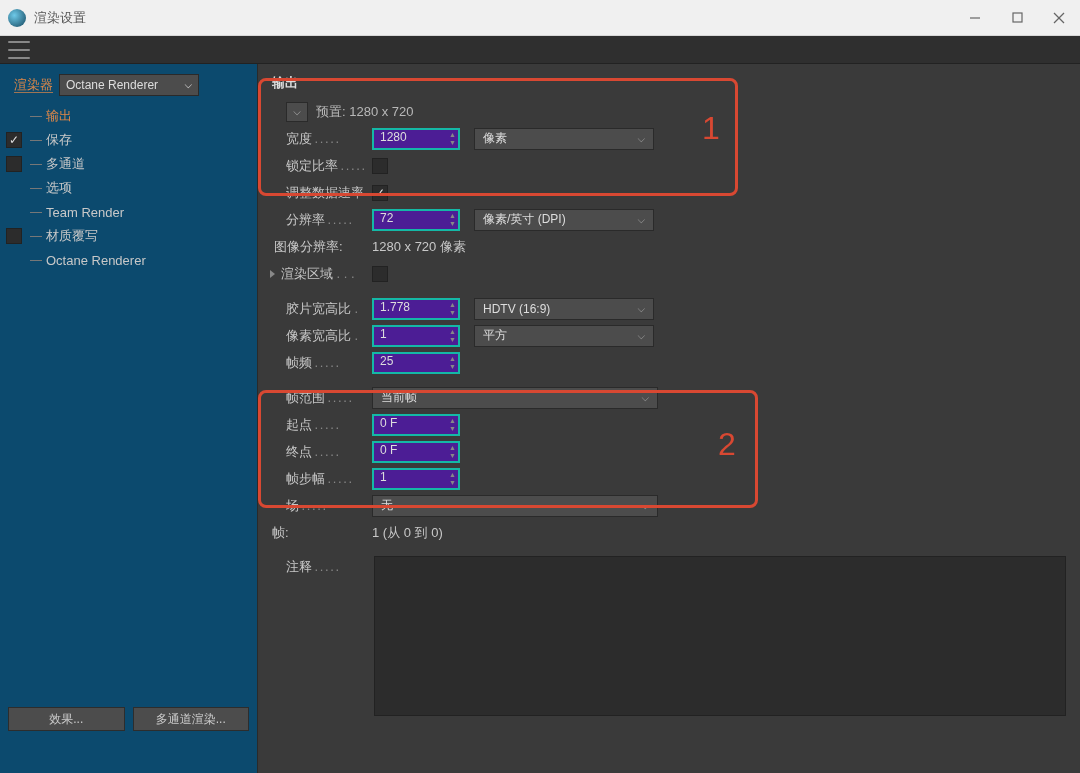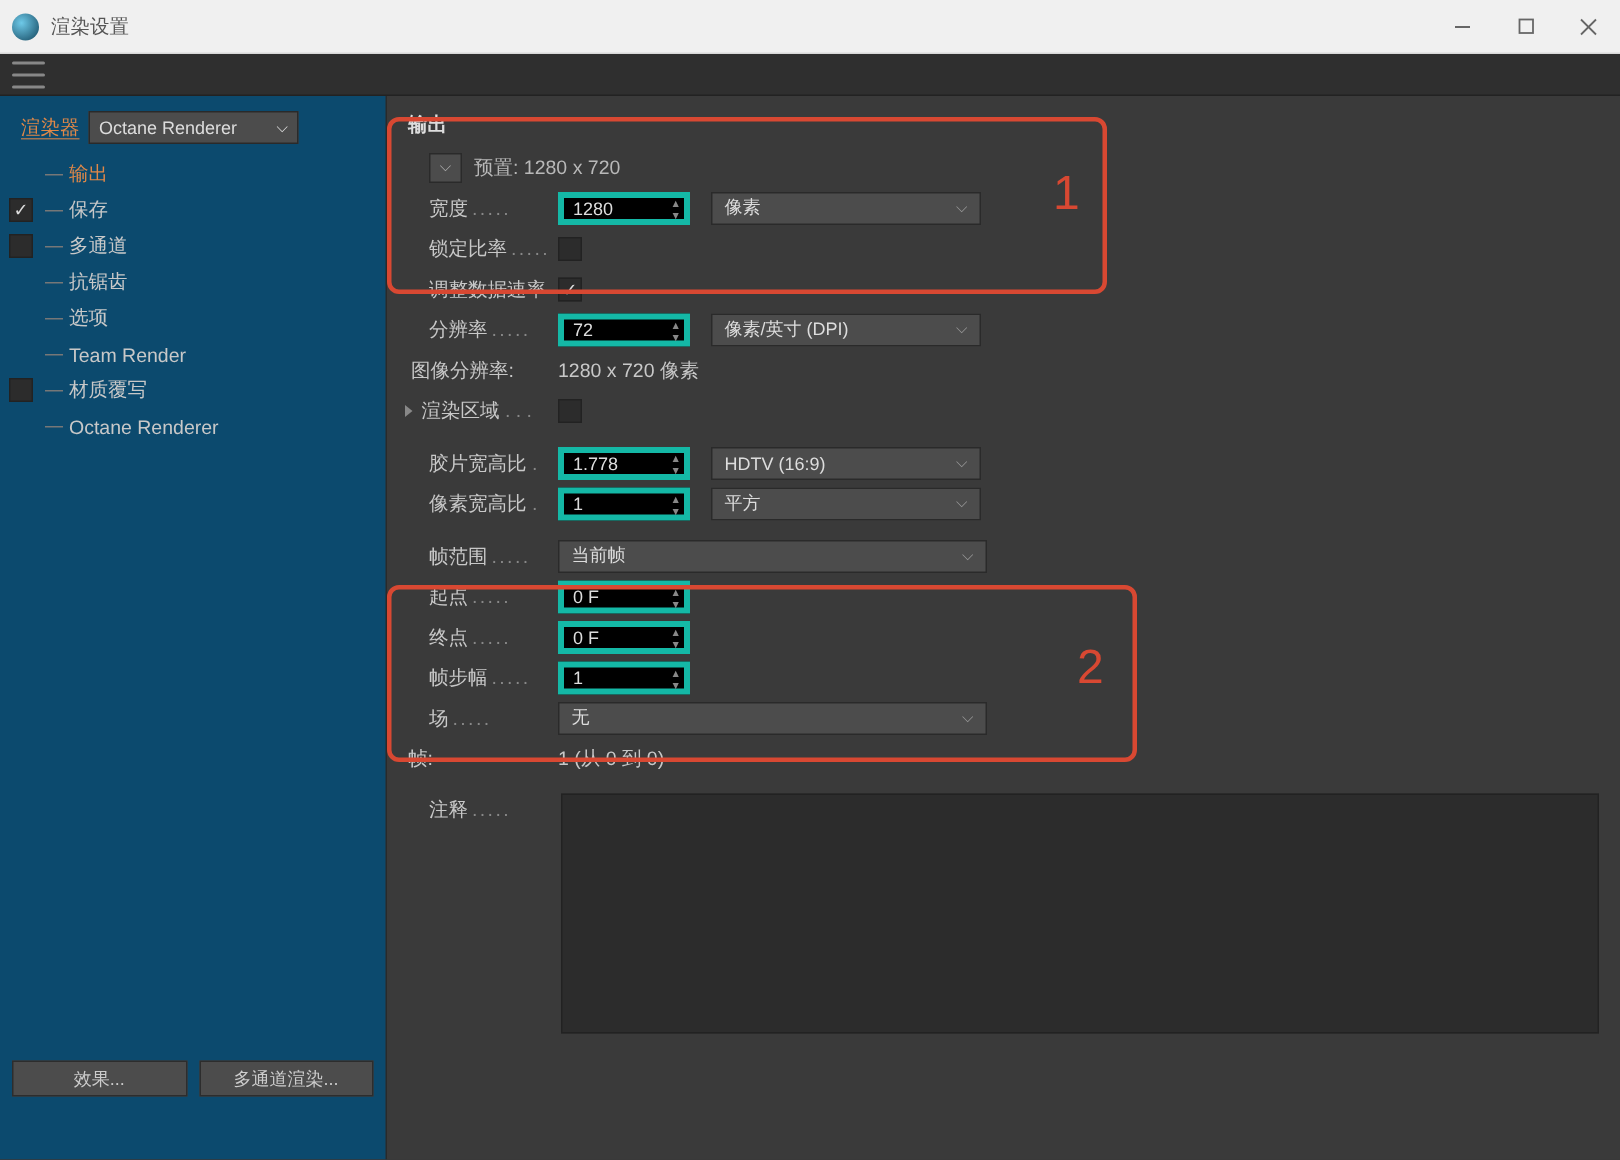--- a/index.html
+++ b/index.html
@@ -207,22 +207,22 @@
       color: #c8c8c8;
       white-space: nowrap;
       padding-left: 14px;
     }
     .row .dots::after {
       content: " . . . . .";
       color: #888;
       letter-spacing: -1px;
     }
     .numfield {
-      background: #000000;
-      border: 4px solid #14b8a6;
+      background: #4c1d95;
+      border: 2px solid #14b8a6;
       height: 22px;
       width: 88px;
       color: #ddd;
       display: flex;
       align-items: flex-start;
       padding: 0 6px;
       position: relative;
       font-size: 12px;
     }
     .numfield .spin {
@@ -368,25 +368,20 @@
         <span class="txt">保存</span>
       </div>
       <div class="siderow">
         <div class="chk"></div>
           <div class="dash"></div>
         <span class="txt">多通道</span>
       </div>
       <div class="siderow">
         <div class="chkspacer"></div>
           <div class="dash"></div>
-        <span class="txt">抗锯齿</span>
-      </div>
-      <div class="siderow">
-        <div class="chkspacer"></div>
-          <div class="dash"></div>
         <span class="txt">选项</span>
       </div>
       <div class="siderow">
         <div class="chkspacer"></div>
           <div class="dash"></div>
         <span class="txt">Team Render</span>
       </div>
       <div class="siderow">
         <div class="chk"></div>
           <div class="dash"></div>
@@ -498,20 +493,30 @@
             <span>▼</span>
           </div>
       </div>
       <div style="width:14px"></div>
       <div class="selectfield" style="width:180px">
         <span>平方</span>
           <span class="chev">⌵</span>
       </div>
     </div>
 
+    <div class="row">
+      <span class="lbl dots">帧频</span>
+      <div class="numfield">
+        <span>25</span>
+        <div class="spin">
+            <span>▲</span>
+            <span>▼</span>
+          </div>
+      </div>
+    </div>
 
     <div style="height:8px"></div>
 
     <div class="row">
       <span class="lbl dots">帧范围</span>
       <div class="selectfield" style="width:286px">
         <span>当前帧</span>
           <span class="chev">⌵</span>
       </div>
     </div>

